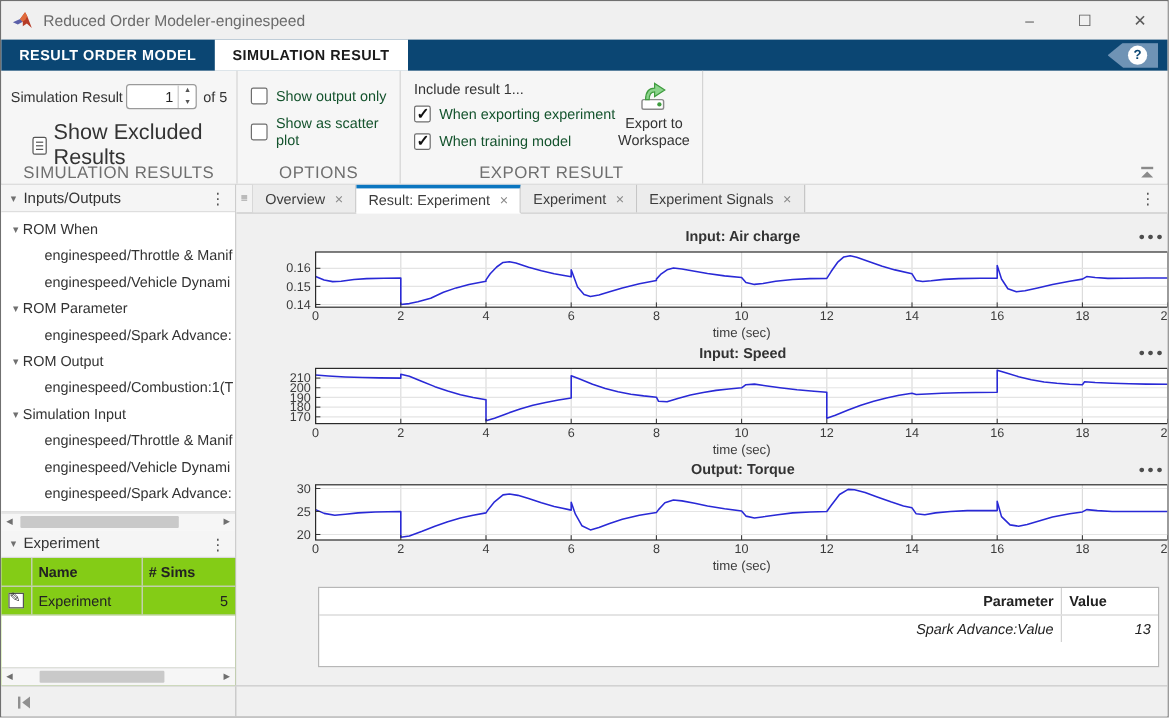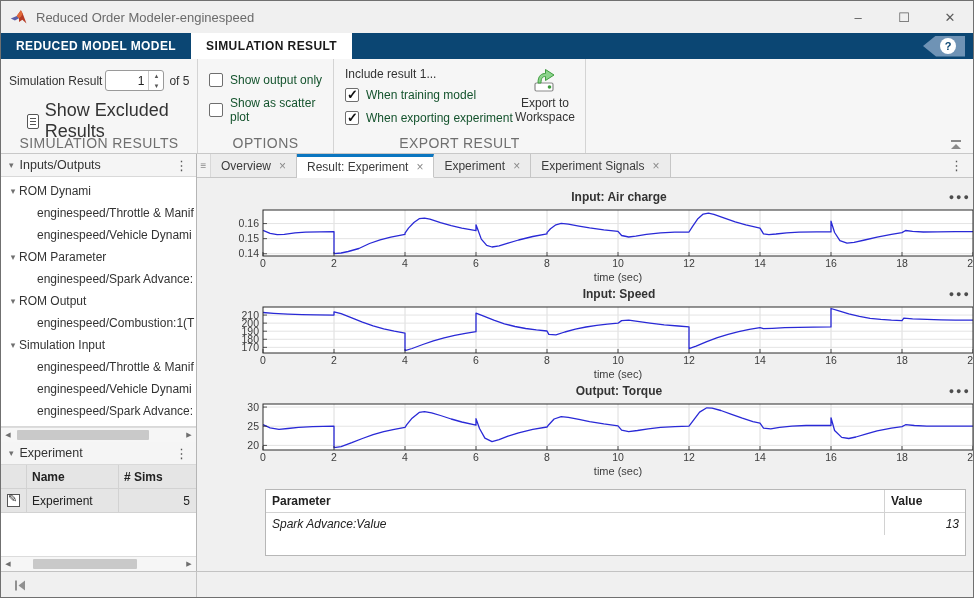--- a/index.html
+++ b/index.html
@@ -64,21 +64,21 @@
   .panel-header .tri { color:#707070; font-size:9px; margin:0 6px 0 8px; }
   .panel-header .ptitle { flex:1; }
   .kebab { color:#555; font-size:13px; padding:0 8px; }
   .tree { flex:0 0 auto; height:250px; overflow:hidden; background:#fff; padding-top:3px; border-bottom:1px solid #d9d9d9;}
   .tree-row { height:22px; display:flex; align-items:center; font-size:12px; color:#333; white-space:nowrap; overflow:hidden; }
   .tree-row .tri { color:#707070; font-size:9px; width:12px; text-align:center; margin-left:6px; flex:0 0 auto;}
   .tree-row.child { padding-left:36px; }
   .hscroll { height:15px; background:#f6f6f6; border-top:1px solid #dcdcdc; display:flex; align-items:center; flex:0 0 auto; position:relative;}
   .hs-arrow { width:14px; font-size:7px; color:#6f6f6f; text-align:center; }
   .hs-thumb { position:absolute; top:2px; height:10px; background:#c9c9c9; border-radius:1px; }
-  .exp-wrap { flex:1; display:flex; flex-direction:column; background:#e5e5e5; }
+  .exp-wrap { flex:1; display:flex; flex-direction:column; background:#84cc16; }
   .exp-table { flex:0 0 auto; font-size:12px; color:#222; }
   .exp-row { display:flex; height:24px; border-bottom:1px solid #d2d2d2; align-items:stretch; }
   .exp-cell { border-right:1px solid #d2d2d2; display:flex; align-items:center; padding:0 5px; overflow:hidden;}
   .exp-c0 { width:26px; justify-content:center; }
   .exp-c1 { width:92px; }
   .exp-c2 { width:76px; justify-content:flex-end; border-right:none;}
   .exp-row.hdr { font-weight:bold; }
   .edit-box { width:13px; height:13px; border:1px solid #555; background:#fff; position:relative; }
   .edit-box::after { content:"✎"; position:absolute; left:0px; top:-3px; font-size:11px; color:#333; }
   .exp-filler { flex:1; background:#fff; }
@@ -96,21 +96,21 @@
   .doc-content { flex:1; padding:12px 0 0 10px; position:relative; overflow:hidden;margin-left:24px; }
 
   .chart-block { width:752px; height:97px; position:relative; }
   .chart-title { height:18px; text-align:center; font-size:12px; font-weight:bold; color:#333; padding-left:24px; }
   .chart-dots { position:absolute; right:12px; top:2px; color:#4d4d4d; font-size:9px; letter-spacing:2px; }
 
   
   .param-table { margin:8px 0 0 34px; width:701px; border:1px solid #b7b7b7; background:#fff; font-size:12px; color:#222; }
   .pt-row { display:flex; border-bottom:1px solid #d2d2d2; }
   .pt-row:last-child { border-bottom:none;font-style:italic; }
-  .pt-cell { padding:4px 6px; border-right:1px solid #d2d2d2; overflow:hidden; white-space:nowrap; }
+  .pt-cell { padding:4px 6px; border-right:1px solid #d2d2d2; overflow:hidden; white-space:nowrap;text-align:right; }
   .pt-c0 { flex:1; }
   .pt-c1 { width:80px; border-right:none; text-align:right; }
   .pt-hdr { font-weight:bold; }
   .pt-empty { height:20px; }
 
   
   .statusbar { height:28px; background:#f0f0f0; border-top:1px solid #c3c3c3; display:flex; }
   .status-left { width:196px; border-right:1px solid #c3c3c3; display:flex; align-items:center; }
   .status-left svg { margin-left:13px; }
 
@@ -129,21 +129,21 @@
     </svg>
     <span class="title">Reduced Order Modeler-enginespeed</span>
     <div class="win-controls">
       <span class="win-btn">–</span>
       <span class="win-btn">☐</span>
       <span class="win-btn">✕</span>
     </div>
   </div>
 
   <div class="ribbon-tabs">
-    <div class="rtab">REDUCED MODEL MODEL</div>
+    <div class="rtab">RESULT ORDER MODEL</div>
     <div class="rtab active">SIMULATION RESULT</div>
     <div class="help-wrap">
       <div class="help-btn">
         <span class="help-circle">?</span>
       </div>
     </div>
   </div>
 
   <div class="ribbon-body">
     <div class="rsec sec-simres">
@@ -177,25 +177,25 @@
           </div>
         </div>
       <div class="rsec-label">OPTIONS</div>
     </div>
 
     <div class="rsec sec-export">
       <div class="export-heading">Include result 1...</div>
       <div class="cb-col" style="top:29px;" id="exp-checks">
           <div class="cb-row">
             <span class="cb-box checked"></span>
-            <span>When training model</span>
+            <span>When exporting experiment</span>
           </div>
           <div class="cb-row">
             <span class="cb-box checked"></span>
-            <span>When exporting experiment</span>
+            <span>When training model</span>
           </div>
         </div>
       <div class="export-btn">
         <svg width="28" height="26" viewBox="0 0 28 26">
           <rect x="4" y="16" width="18" height="8" rx="1.5" fill="#ffffff" stroke="#8a8a8a" stroke-width="1.2"></rect>
           <circle cx="18.5" cy="20" r="1.8" fill="#3f9c3f"></circle>
           <path d="M7 16 C7 8, 11 6.5, 14.5 6.5 L14.5 2.5 L23 8 L14.5 13.5 L14.5 9.5 C12 9.5, 10 10.5, 10 16 Z" fill="#8bd48b" stroke="#3f9c3f" stroke-width="1"></path>
         </svg>
         <span>Export to Workspace</span>
       </div>
@@ -214,21 +214,21 @@
 
     <div class="left-panel">
       <div class="panel-header">
         <span class="tri">▾</span>
         <span class="ptitle">Inputs/Outputs</span>
         <span class="kebab">⋮</span>
       </div>
       <div class="tree" id="tree">
           <div class="tree-row">
             <span class="tri">▾</span>
-            <span>ROM Dynami</span>
+            <span>ROM When</span>
           </div>
           <div class="tree-row child">
             <span>enginespeed/Throttle &amp; Manif</span>
           </div>
           <div class="tree-row child">
             <span>enginespeed/Vehicle Dynami</span>
           </div>
           <div class="tree-row">
             <span class="tri">▾</span>
             <span>ROM Parameter</span>

